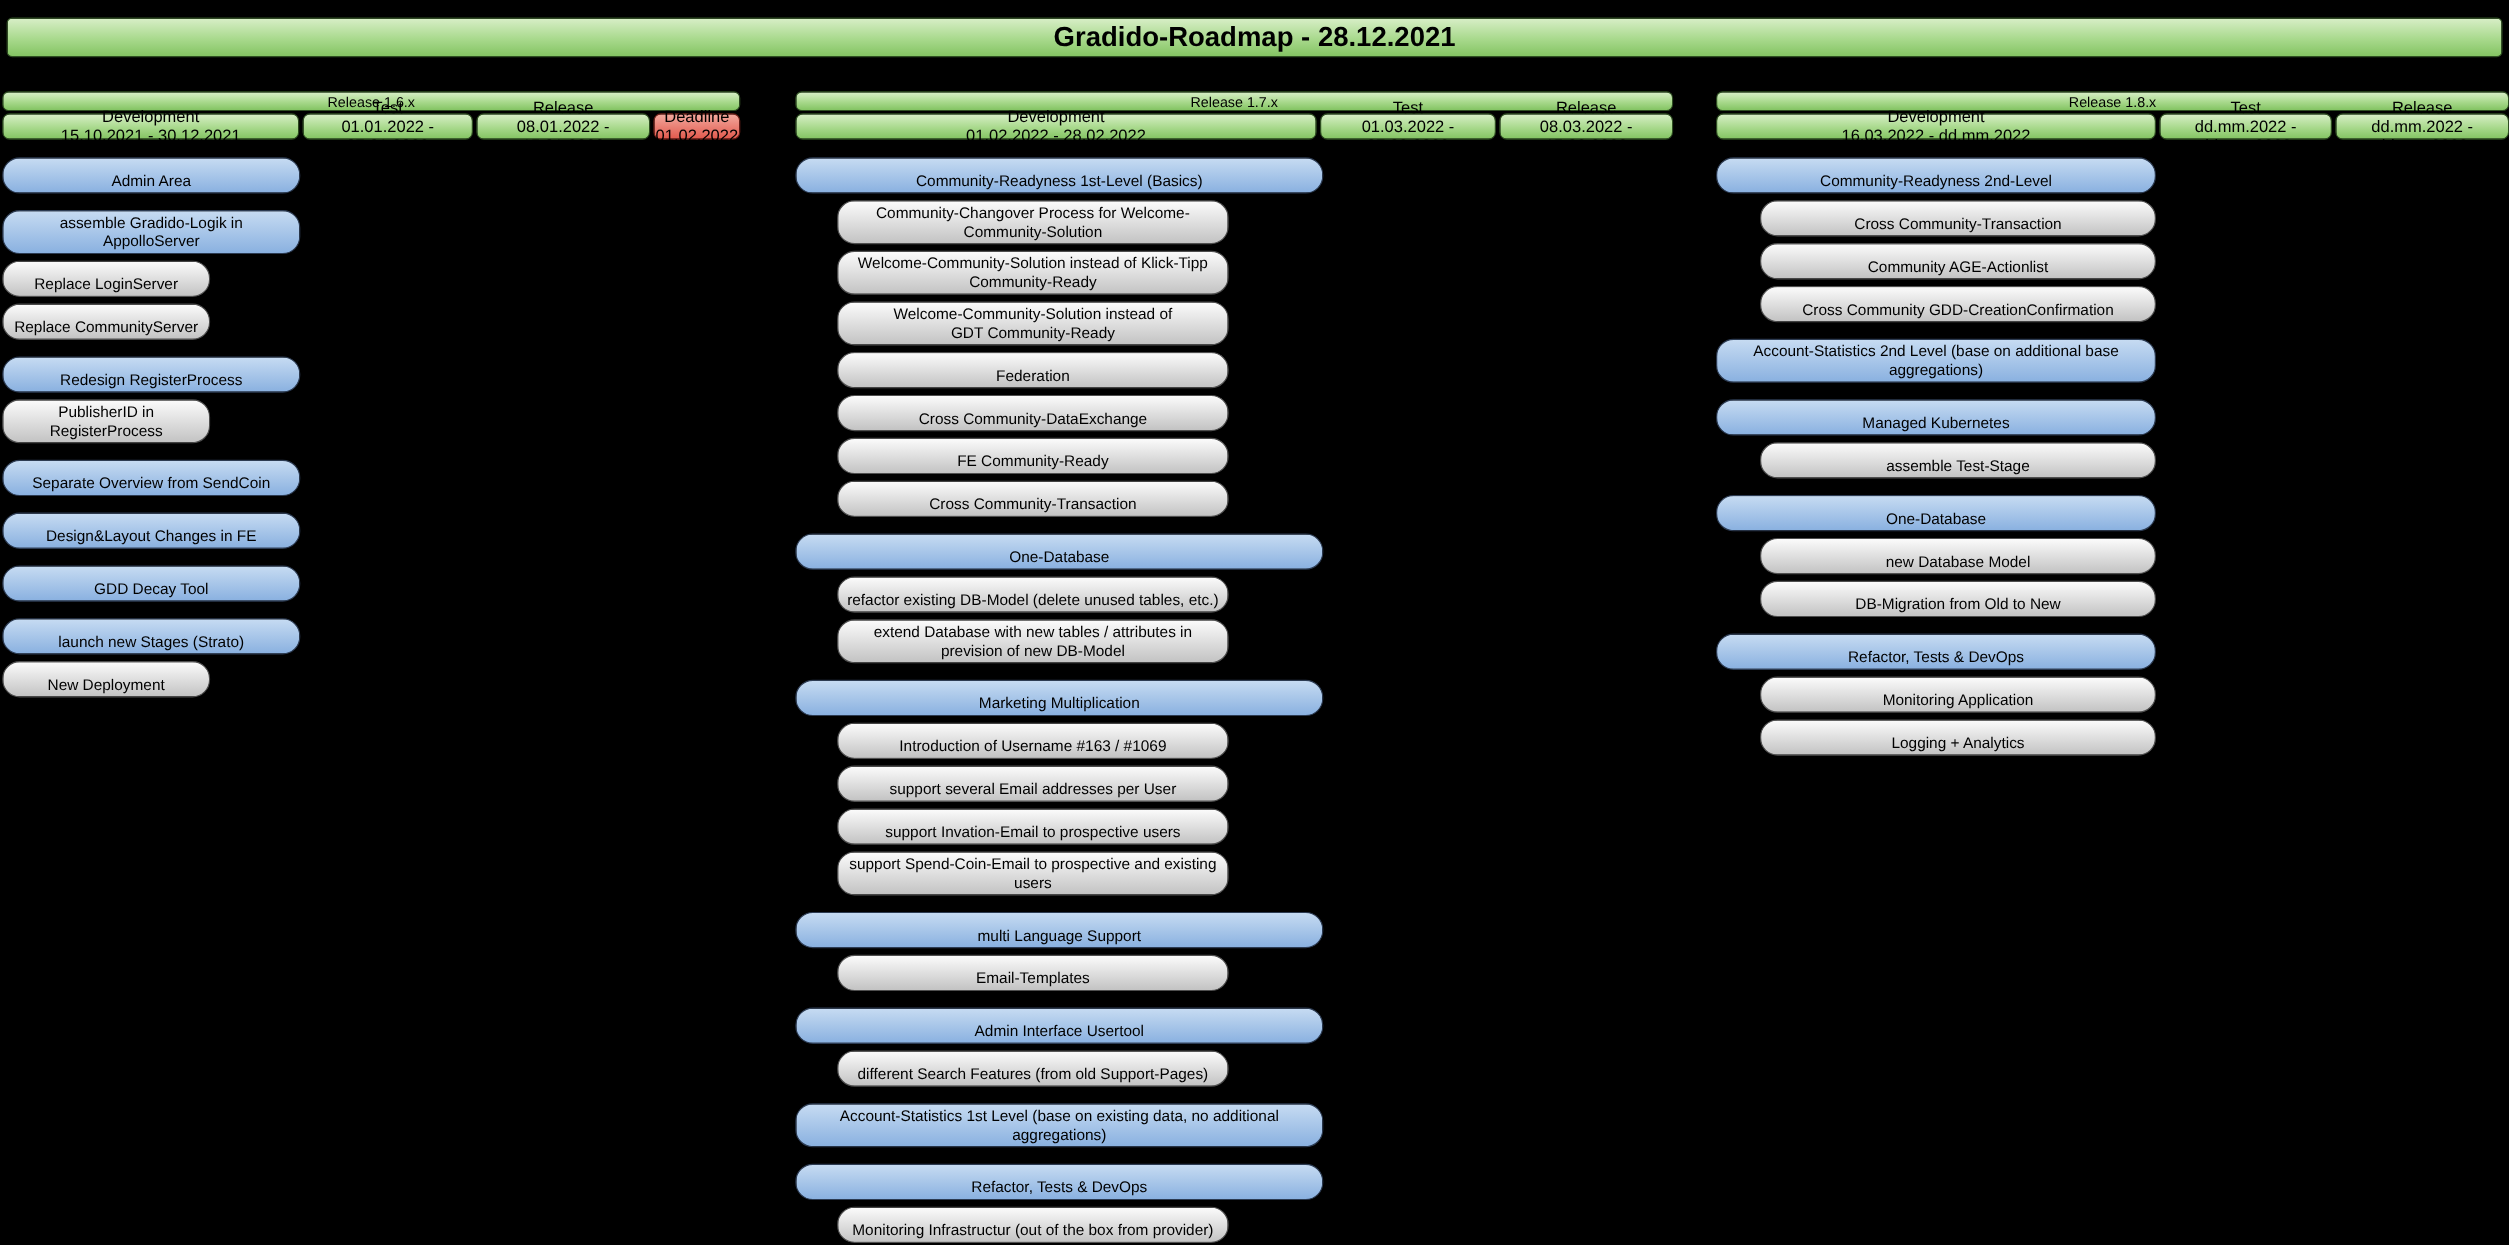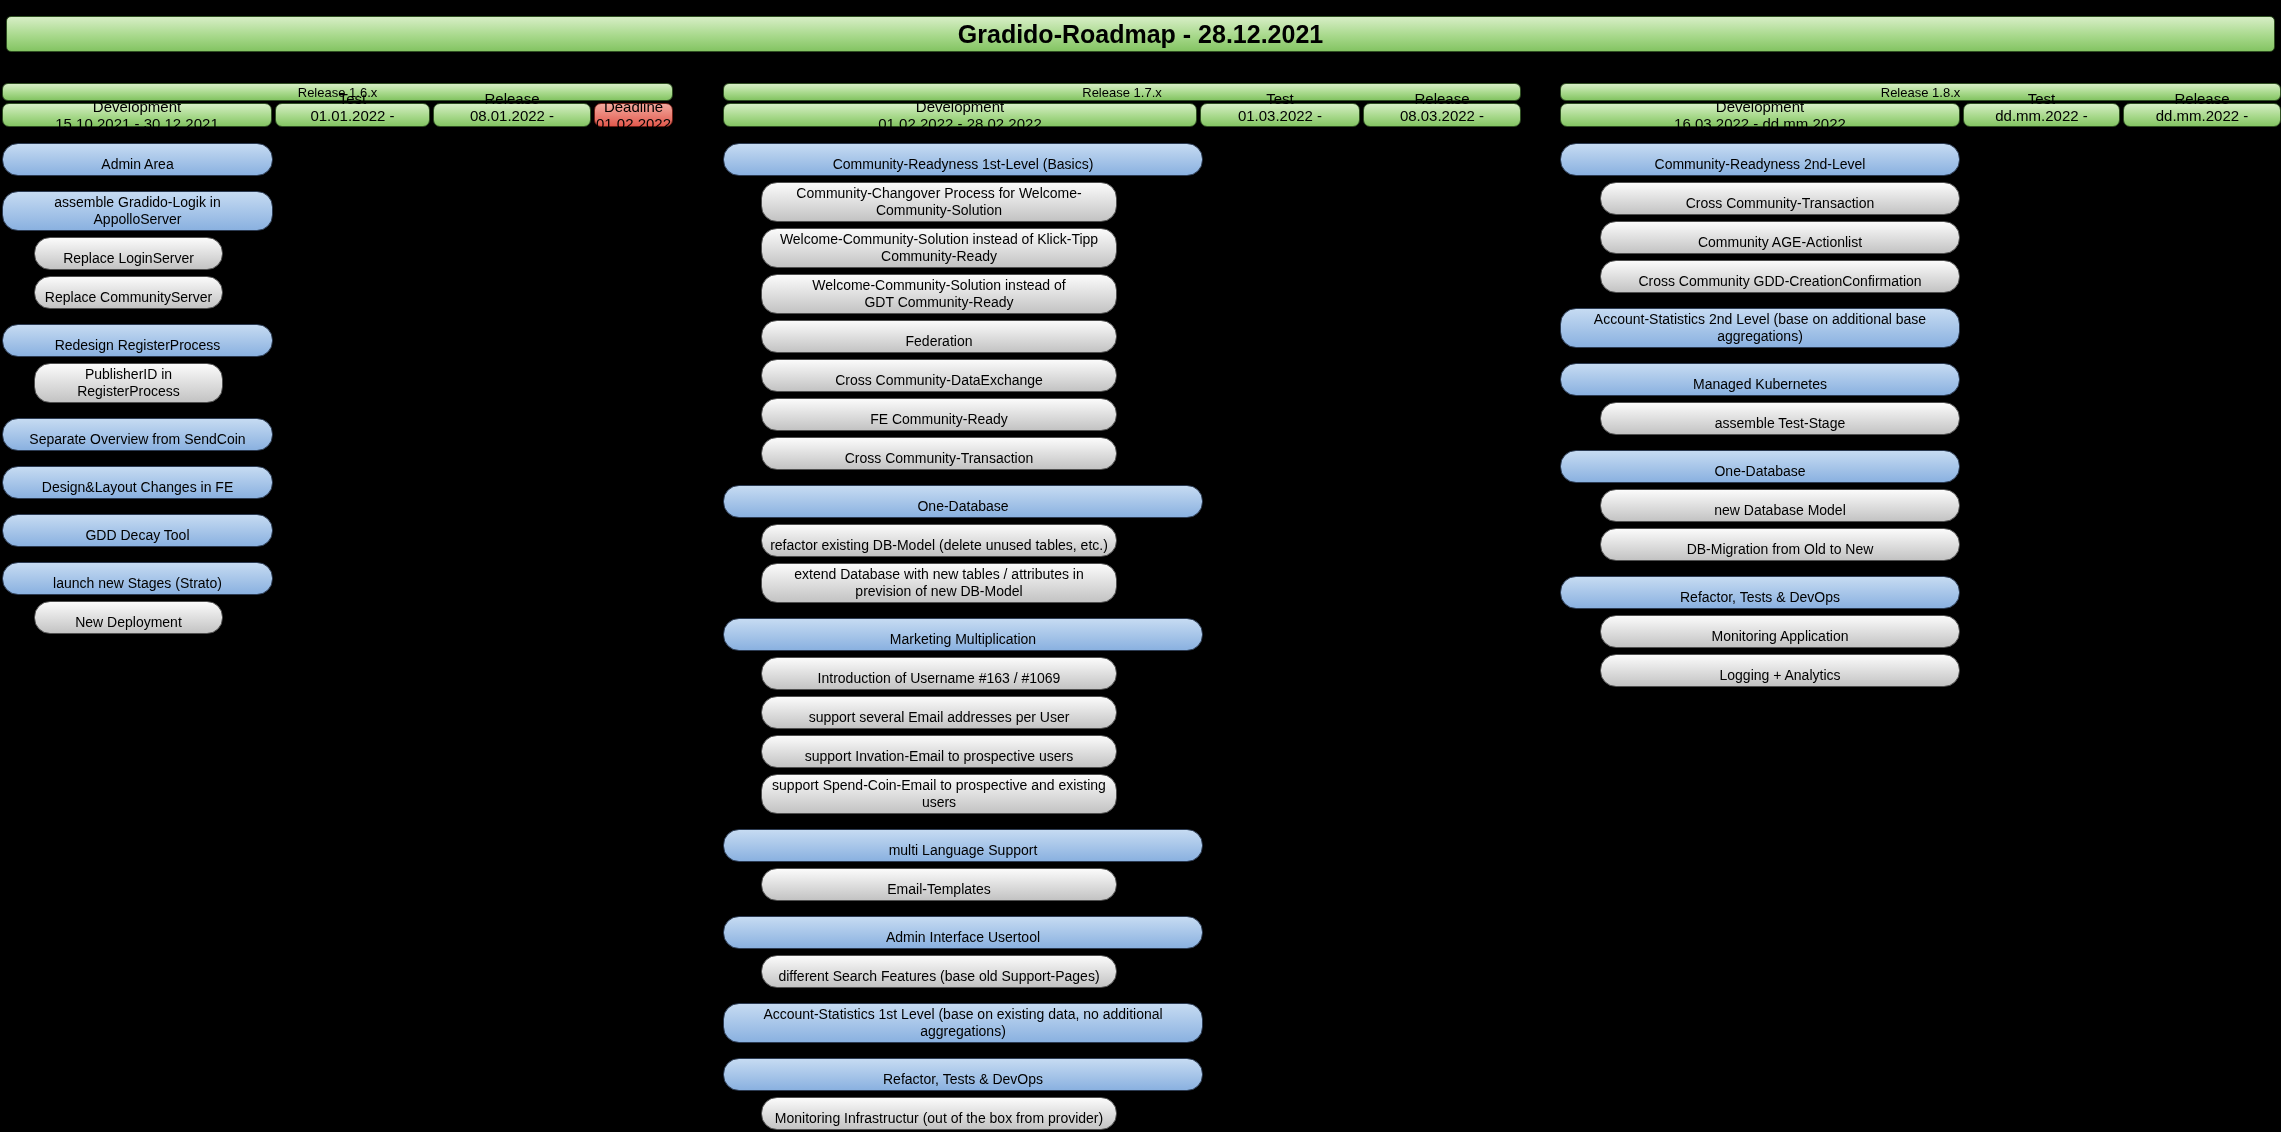--- a/index.html
+++ b/index.html
@@ -92,21 +92,21 @@
   .item-label { white-space: pre-line; }
   .item.epic {
     background: linear-gradient(to bottom, var(--blue-light) 0%, var(--blue-dark) 100%);
     border: 1px solid var(--blue-border);
   }
   .item.task {
     background: linear-gradient(to bottom, var(--gray-light) 0%, var(--gray-dark) 100%);
     border: 1px solid var(--gray-border);
   }
   .col-0 .item.epic { width: 271px; }
-  .col-0 .item.task { width: 189px; margin-left: 32px; }
+  .col-0 .item.task { width: 189px; }
   .col-1 .item.epic { width: 480px; }
   .col-1 .item.task { width: 356px; margin-left: 38px; }
   .col-2 .item.epic { width: 400px; }
   .col-2 .item.task { width: 360px; margin-left: 40px; }
 </style>
 </head>
 <body>
 
 <div class="title-bar">
   <span>Gradido-Roadmap - 28.12.2021</span>
@@ -265,21 +265,21 @@
   </div>
           <div class="item task">
     <span class="item-label">Email-Templates</span>
   </div>
         </div>
         <div class="group">
           <div class="item epic">
     <span class="item-label">Admin Interface Usertool</span>
   </div>
           <div class="item task">
-    <span class="item-label">different Search Features (base old Support-Pages)</span>
+    <span class="item-label">different Search Features (from old Support-Pages)</span>
   </div>
         </div>
         <div class="group">
           <div class="item epic">
     <span class="item-label">Account-Statistics 1st Level (base on existing data, no additional aggregations)</span>
   </div>
         </div>
         <div class="group">
           <div class="item epic">
     <span class="item-label">Refactor, Tests &amp; DevOps</span>

